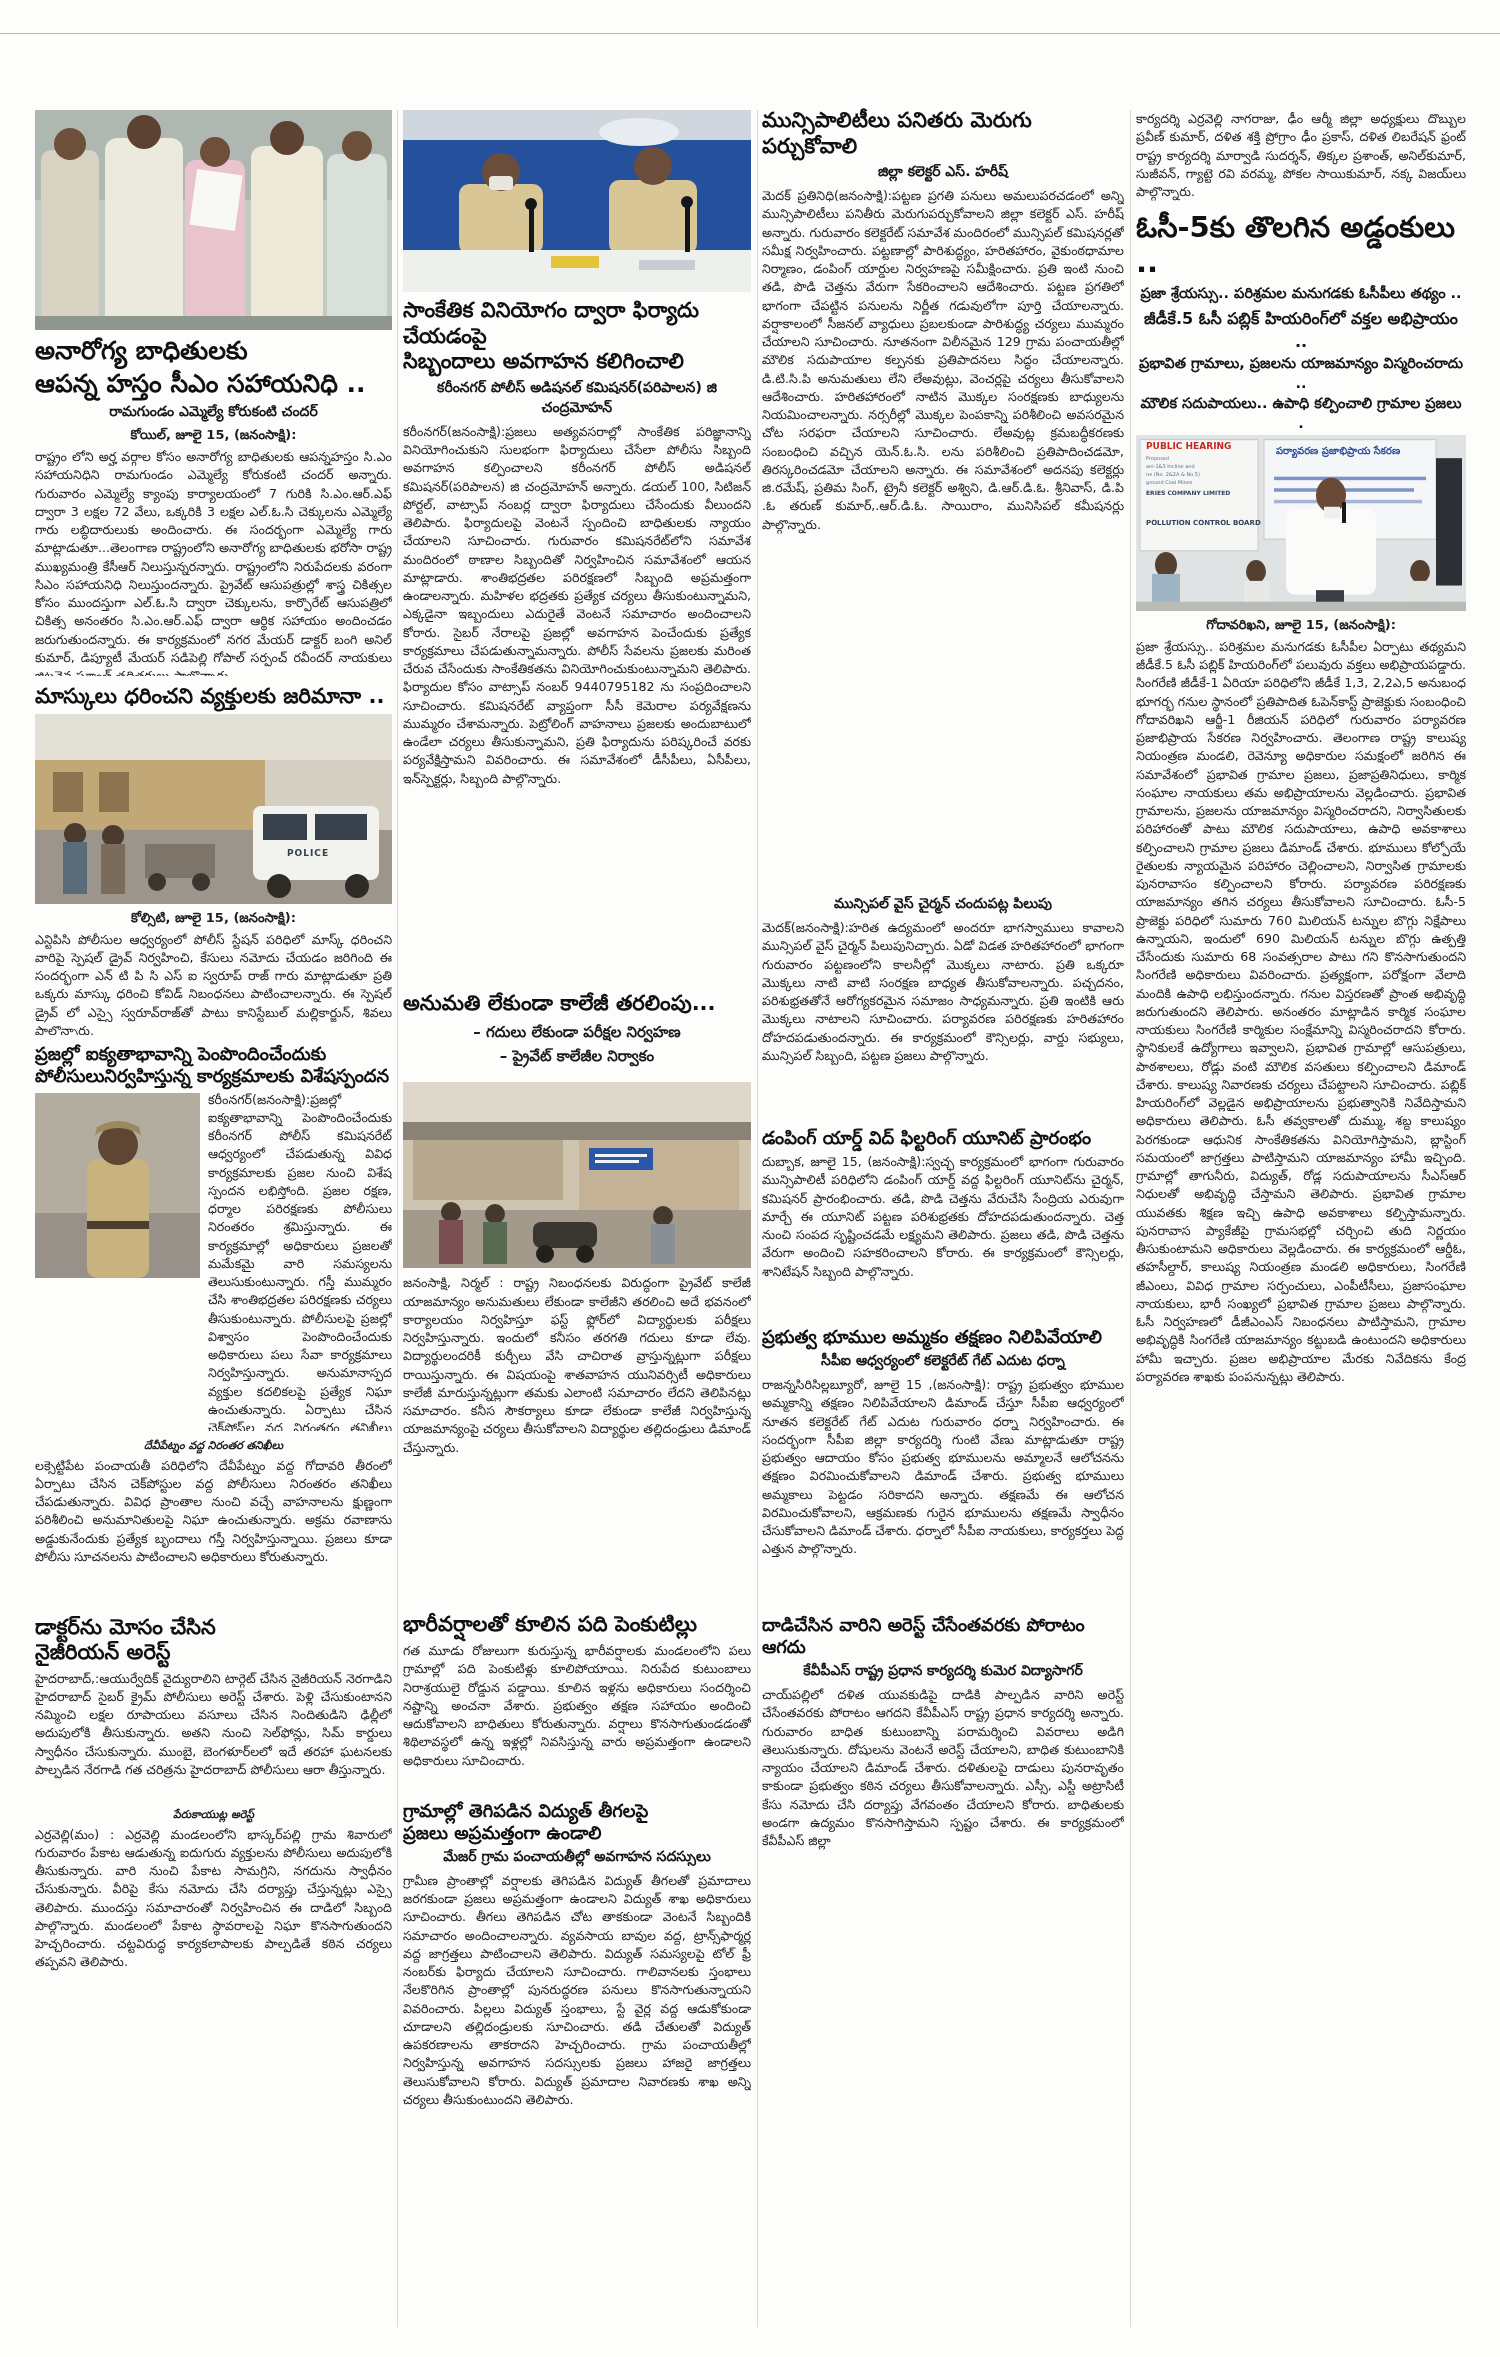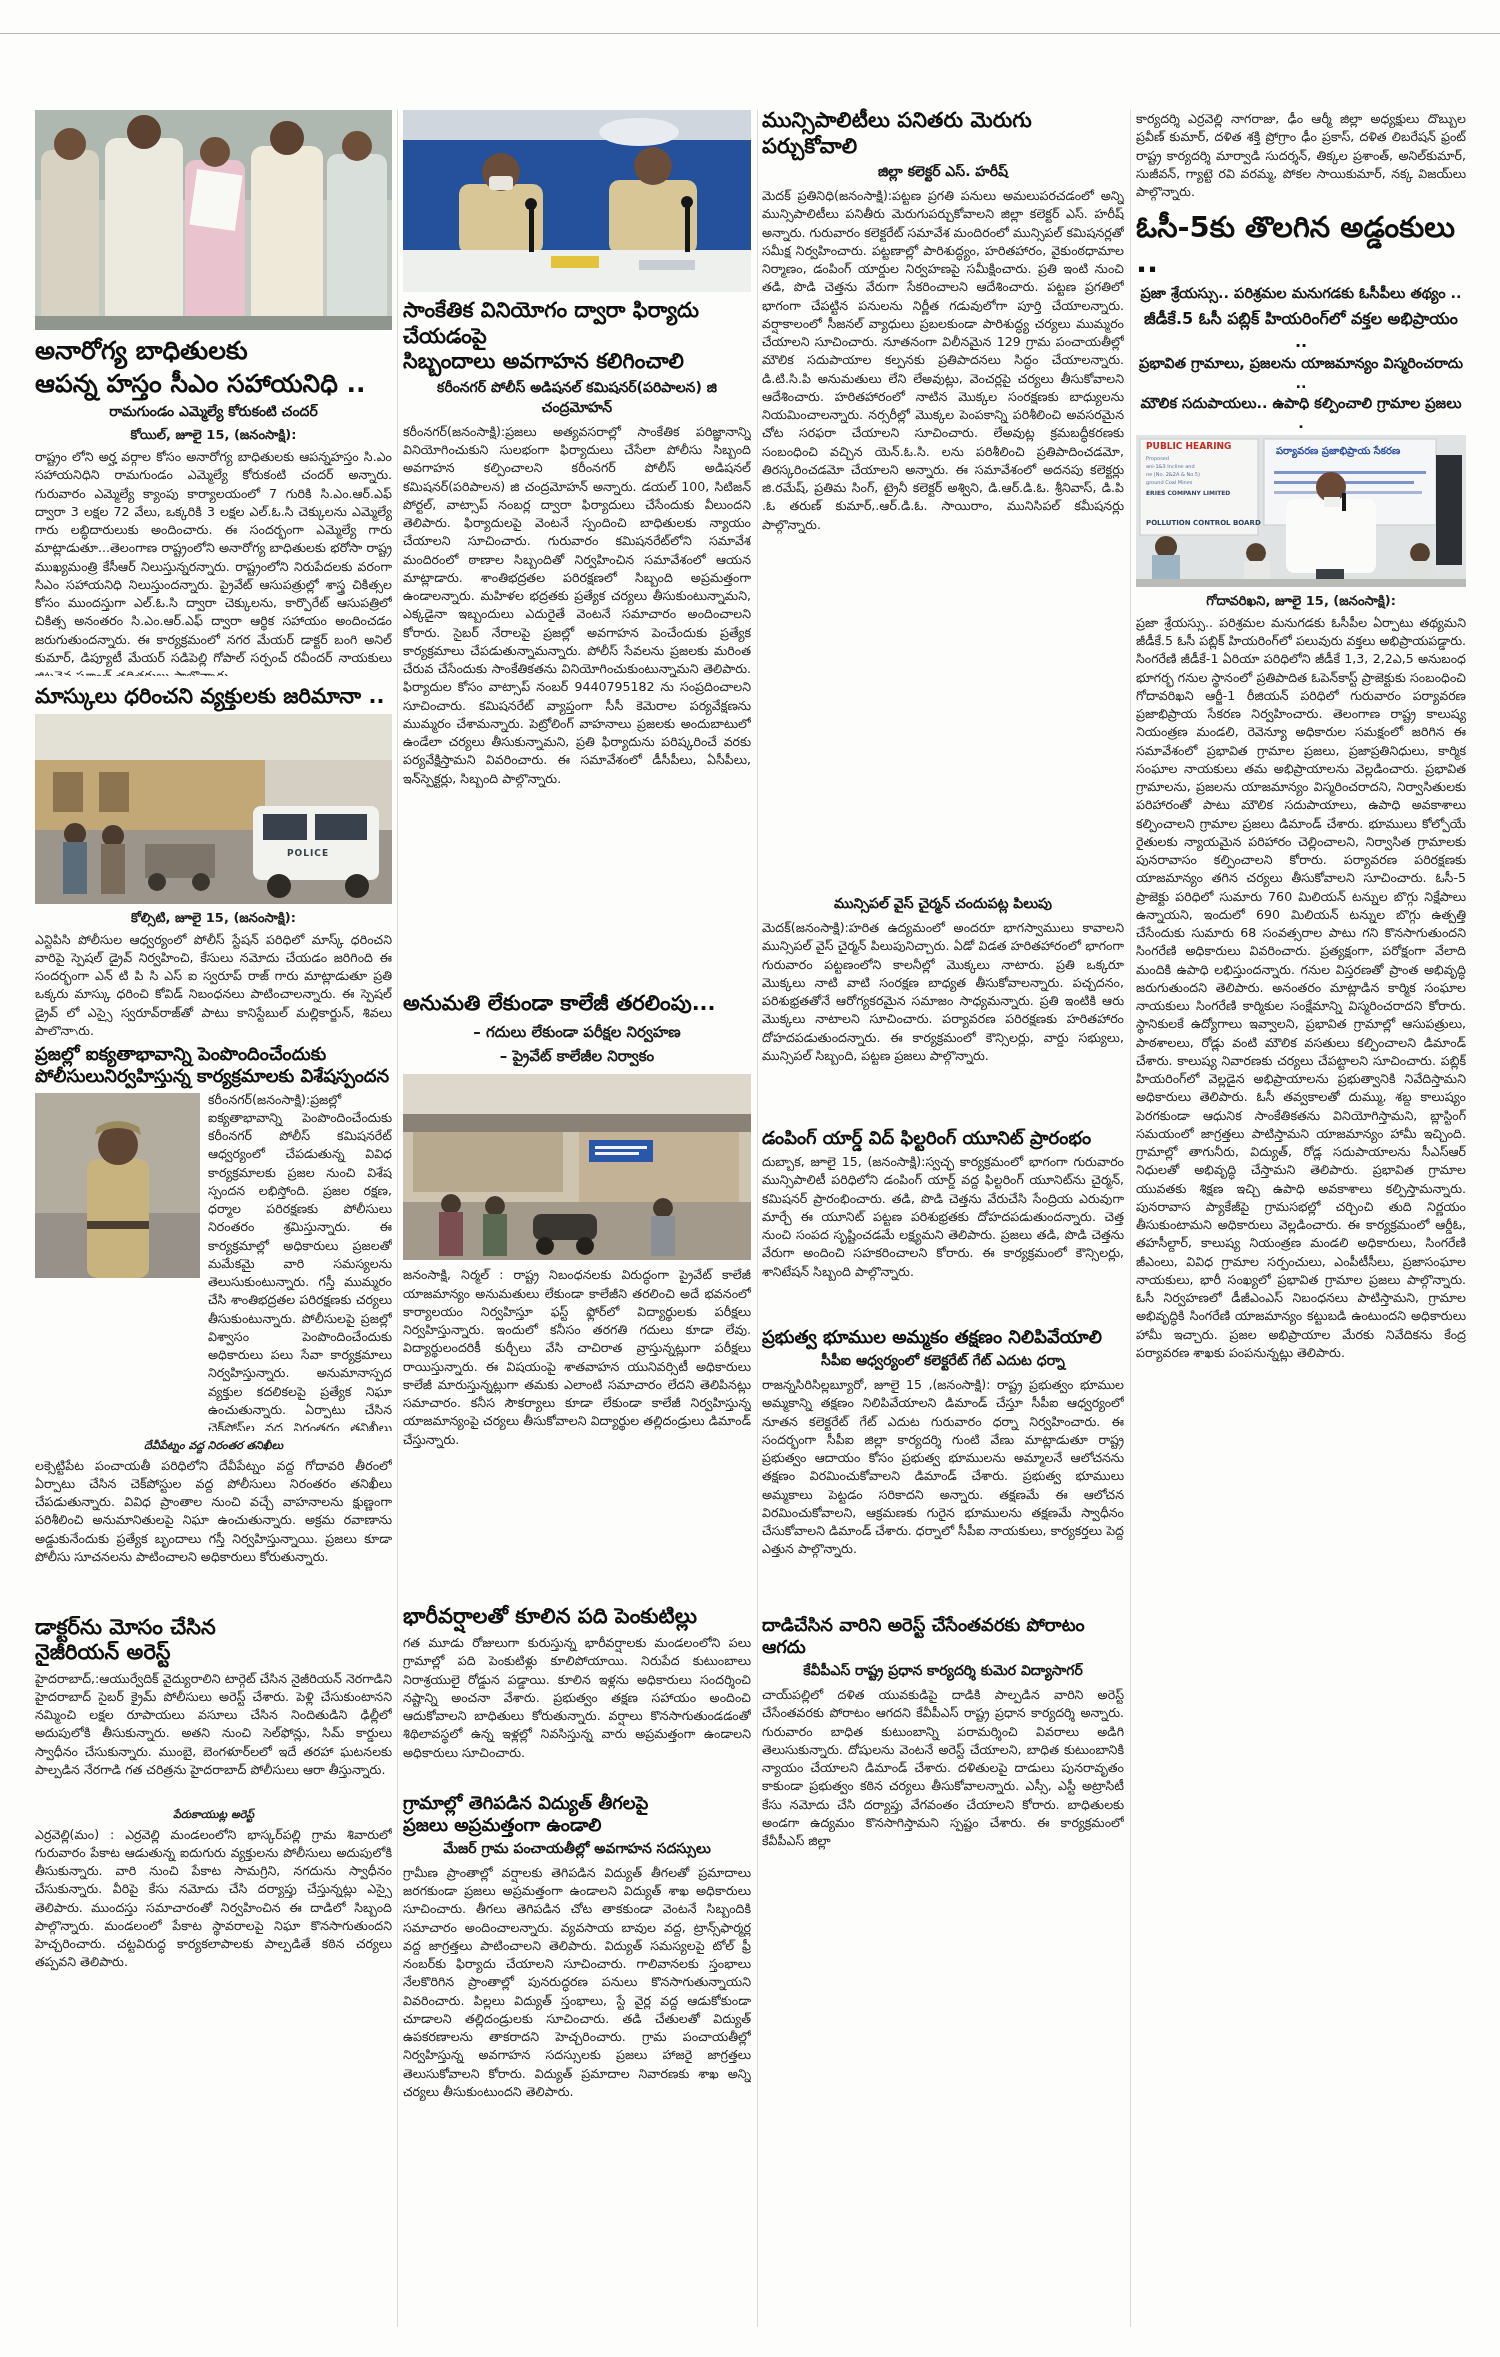--- a/index.html
+++ b/index.html
@@ -22,21 +22,21 @@
   .col4{left:1136px;width:330px;}
   .vrule{position:absolute;top:110px;bottom:30px;width:1px;background:#d8d8d4;}
   
   .headline{font-weight:bold;text-align:left;line-height:1.22;color:#111;margin:6px 0 4px;}
   .hl-xl{font-size:29px;}
   .hl-lg{font-size:25px;}
   .hl-md{font-size:21px;}
   .hl-sm{font-size:18px;}
   .subhead{font-weight:bold;text-align:center;font-size:14px;margin:2px 0 4px;color:#161616;}
   .dateline{font-weight:bold;text-align:center;font-size:13px;margin:3px 0;}
-  .bullets{font-weight:bold;text-align:center;font-size:15px;line-height:1.6;margin:2px 0 6px;}
+  .bullets{font-weight:bold;text-align:center;font-size:15px;line-height:1.6;margin:2px 0 14px;}
   .bodytxt{font-size:12.6px;line-height:1.45;text-align:justify;color:#202020;overflow:hidden;margin:2px 0 8px;}
   .minihead{font-weight:bold;text-align:center;font-size:11px;margin:8px 0 3px;font-style:italic;}
   
   .photo{position:relative;overflow:hidden;margin:2px 0 6px;background:#ccc;}
   .photo svg{display:block;width:100%;height:100%;}
   .ph-label{position:absolute;font-weight:bold;}
   .float-photo{float:left;margin:2px 8px 4px 0;}
   .leaf{width:20px;height:22px;}
 </style>
 </head>
@@ -225,21 +225,21 @@
   <div class="col col4">
 
     <div class="bodytxt" style="height:92px">కార్యదర్శి ఎర్రవెల్లి నాగరాజు, ఢీం ఆర్మీ జిల్లా అధ్యక్షులు దొబ్బుల ప్రవీణ్ కుమార్, దళిత శక్తి ప్రోగ్రాం ఢీం ప్రకాస్, దళిత లిబరేషన్ ఫ్రంట్ రాష్ట్ర కార్యదర్శి మార్వాడి సుదర్శన్, తిక్కల ప్రశాంత్, అనిల్‌కుమార్, సుజీవన్, గ్యాట్టె రవి వరమ్మ, పోకల సాయికుమార్, నక్క విజయ్‌లు పాల్గొన్నారు.</div>
 
     <div class="headline hl-xl">ఓసీ-5కు తొలగిన అడ్డంకులు ..</div>
     <div class="subhead" style="font-size:14.5px">ప్రజా శ్రేయస్సు.. పరిశ్రమల మనుగడకు ఓసీపీలు తథ్యం ..</div>
     <div class="subhead" style="font-size:16px">జీడీకే.5 ఓసీ పబ్లిక్ హియరింగ్‌లో వక్తల అభిప్రాయం ..</div>
     <div class="subhead" style="font-size:14.5px">ప్రభావిత గ్రామాలు, ప్రజలను యాజమాన్యం విస్మరించరాదు ..</div>
     <div class="subhead" style="font-size:14.5px">మౌలిక సదుపాయలు.. ఉపాధి కల్పించాలి గ్రామాల ప్రజలు .</div>
 
-    <div class="photo" style="height:152px">
+    <div class="photo" style="height:176px">
       <svg viewBox="0 0 330 152" preserveAspectRatio="none">
         <rect width="330" height="152" fill="#dfe3e4"></rect>
         <rect x="4" y="4" width="118" height="96" fill="#f6f7f5" stroke="#c8ccc9"></rect>
         <rect x="128" y="4" width="172" height="86" fill="#f4f6f8" stroke="#c8ccc9"></rect>
         <rect x="300" y="20" width="26" height="110" fill="#2c2f33"></rect>
         <rect x="138" y="36" width="152" height="3" fill="#7d93c9"></rect>
         <rect x="138" y="46" width="140" height="3" fill="#7d93c9"></rect>
         <rect x="138" y="56" width="148" height="3" fill="#a7b4d6"></rect>
         <rect x="150" y="64" width="90" height="74" rx="8" fill="#fbfbf9"></rect>
         <circle cx="195" cy="52" r="15" fill="#6a4a36"></circle>

